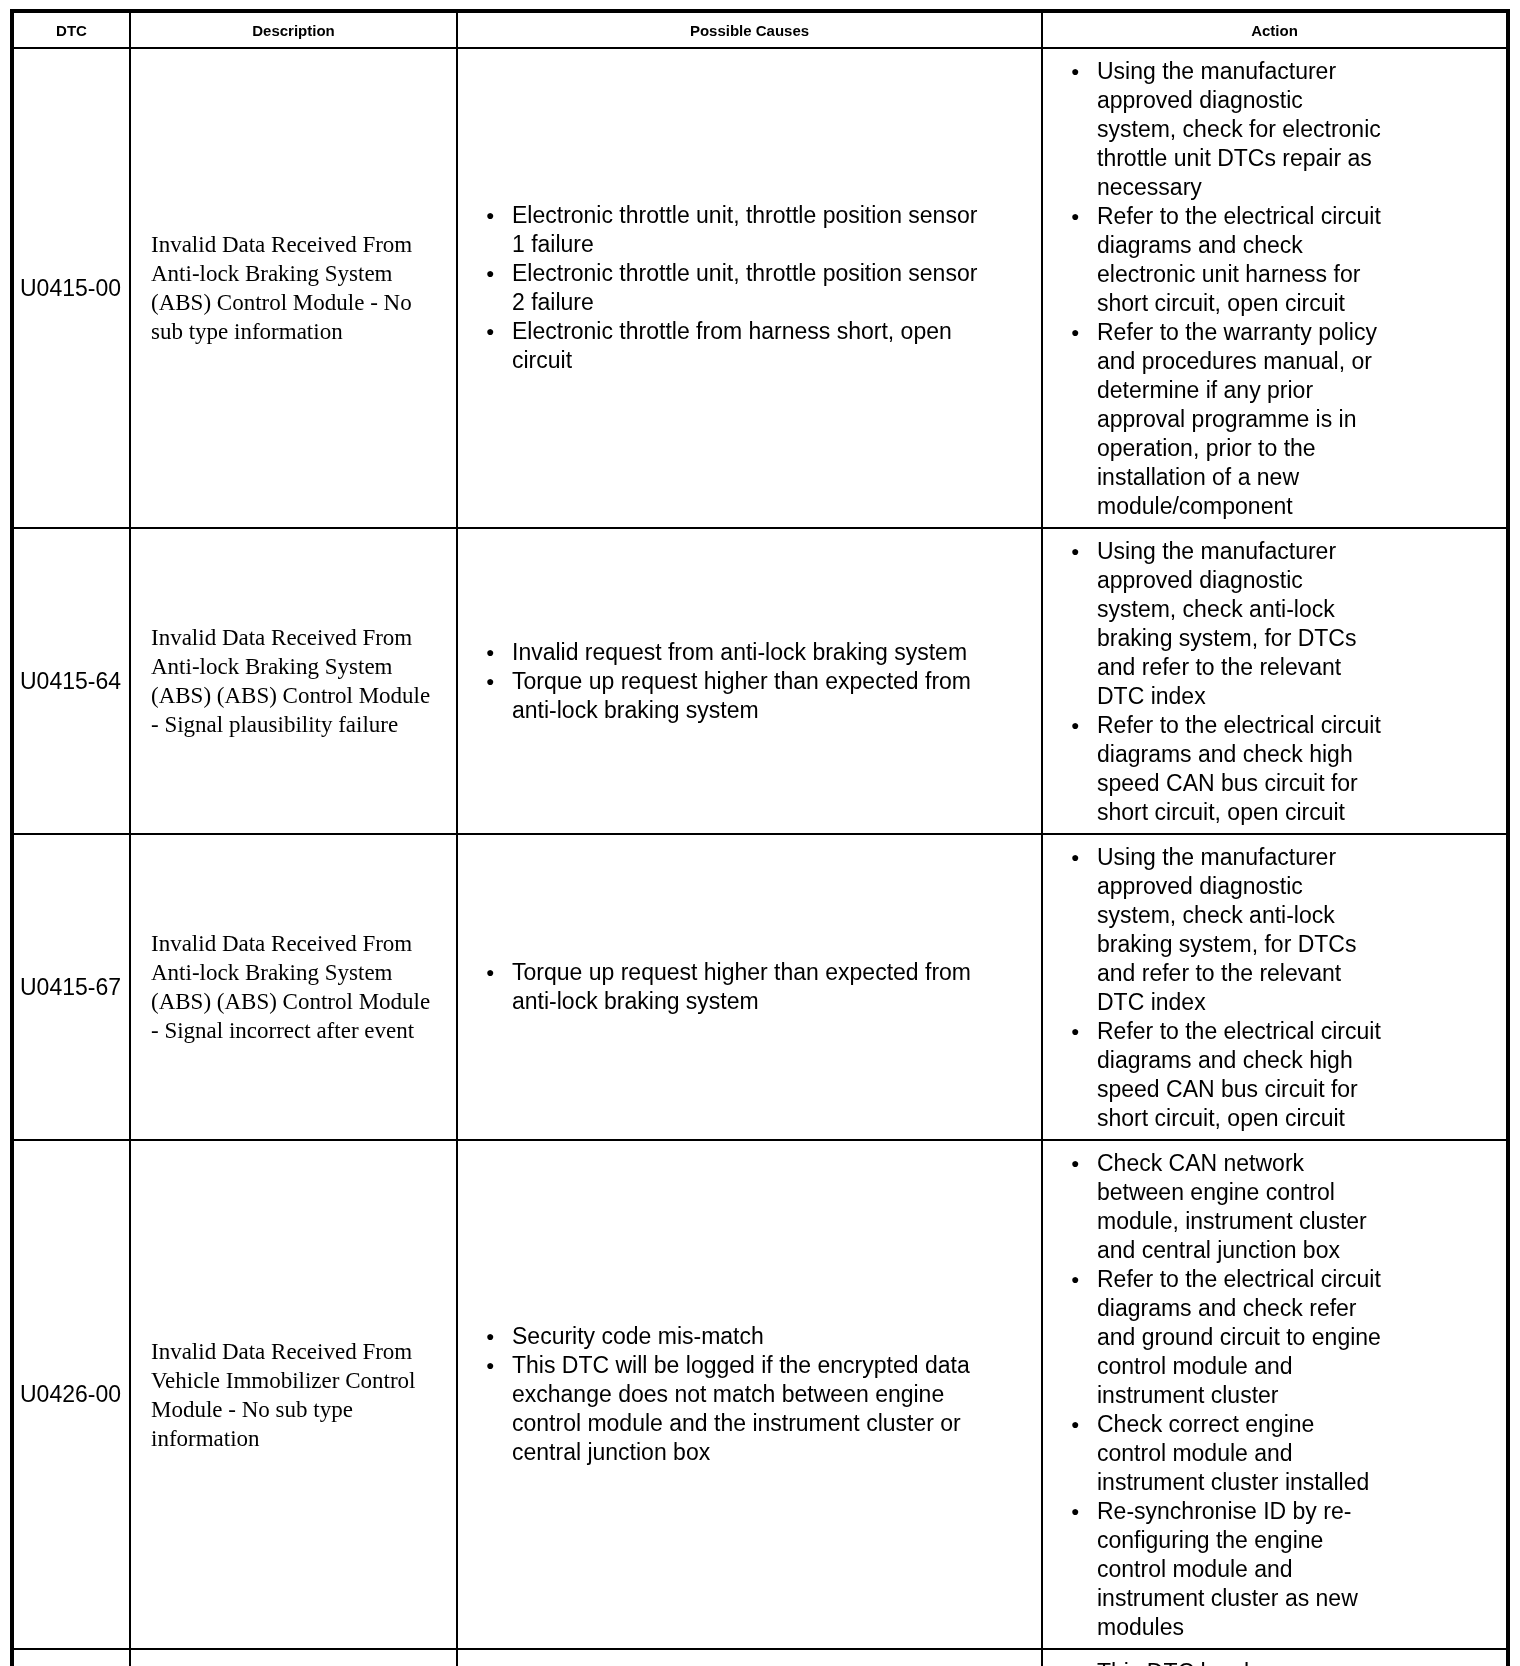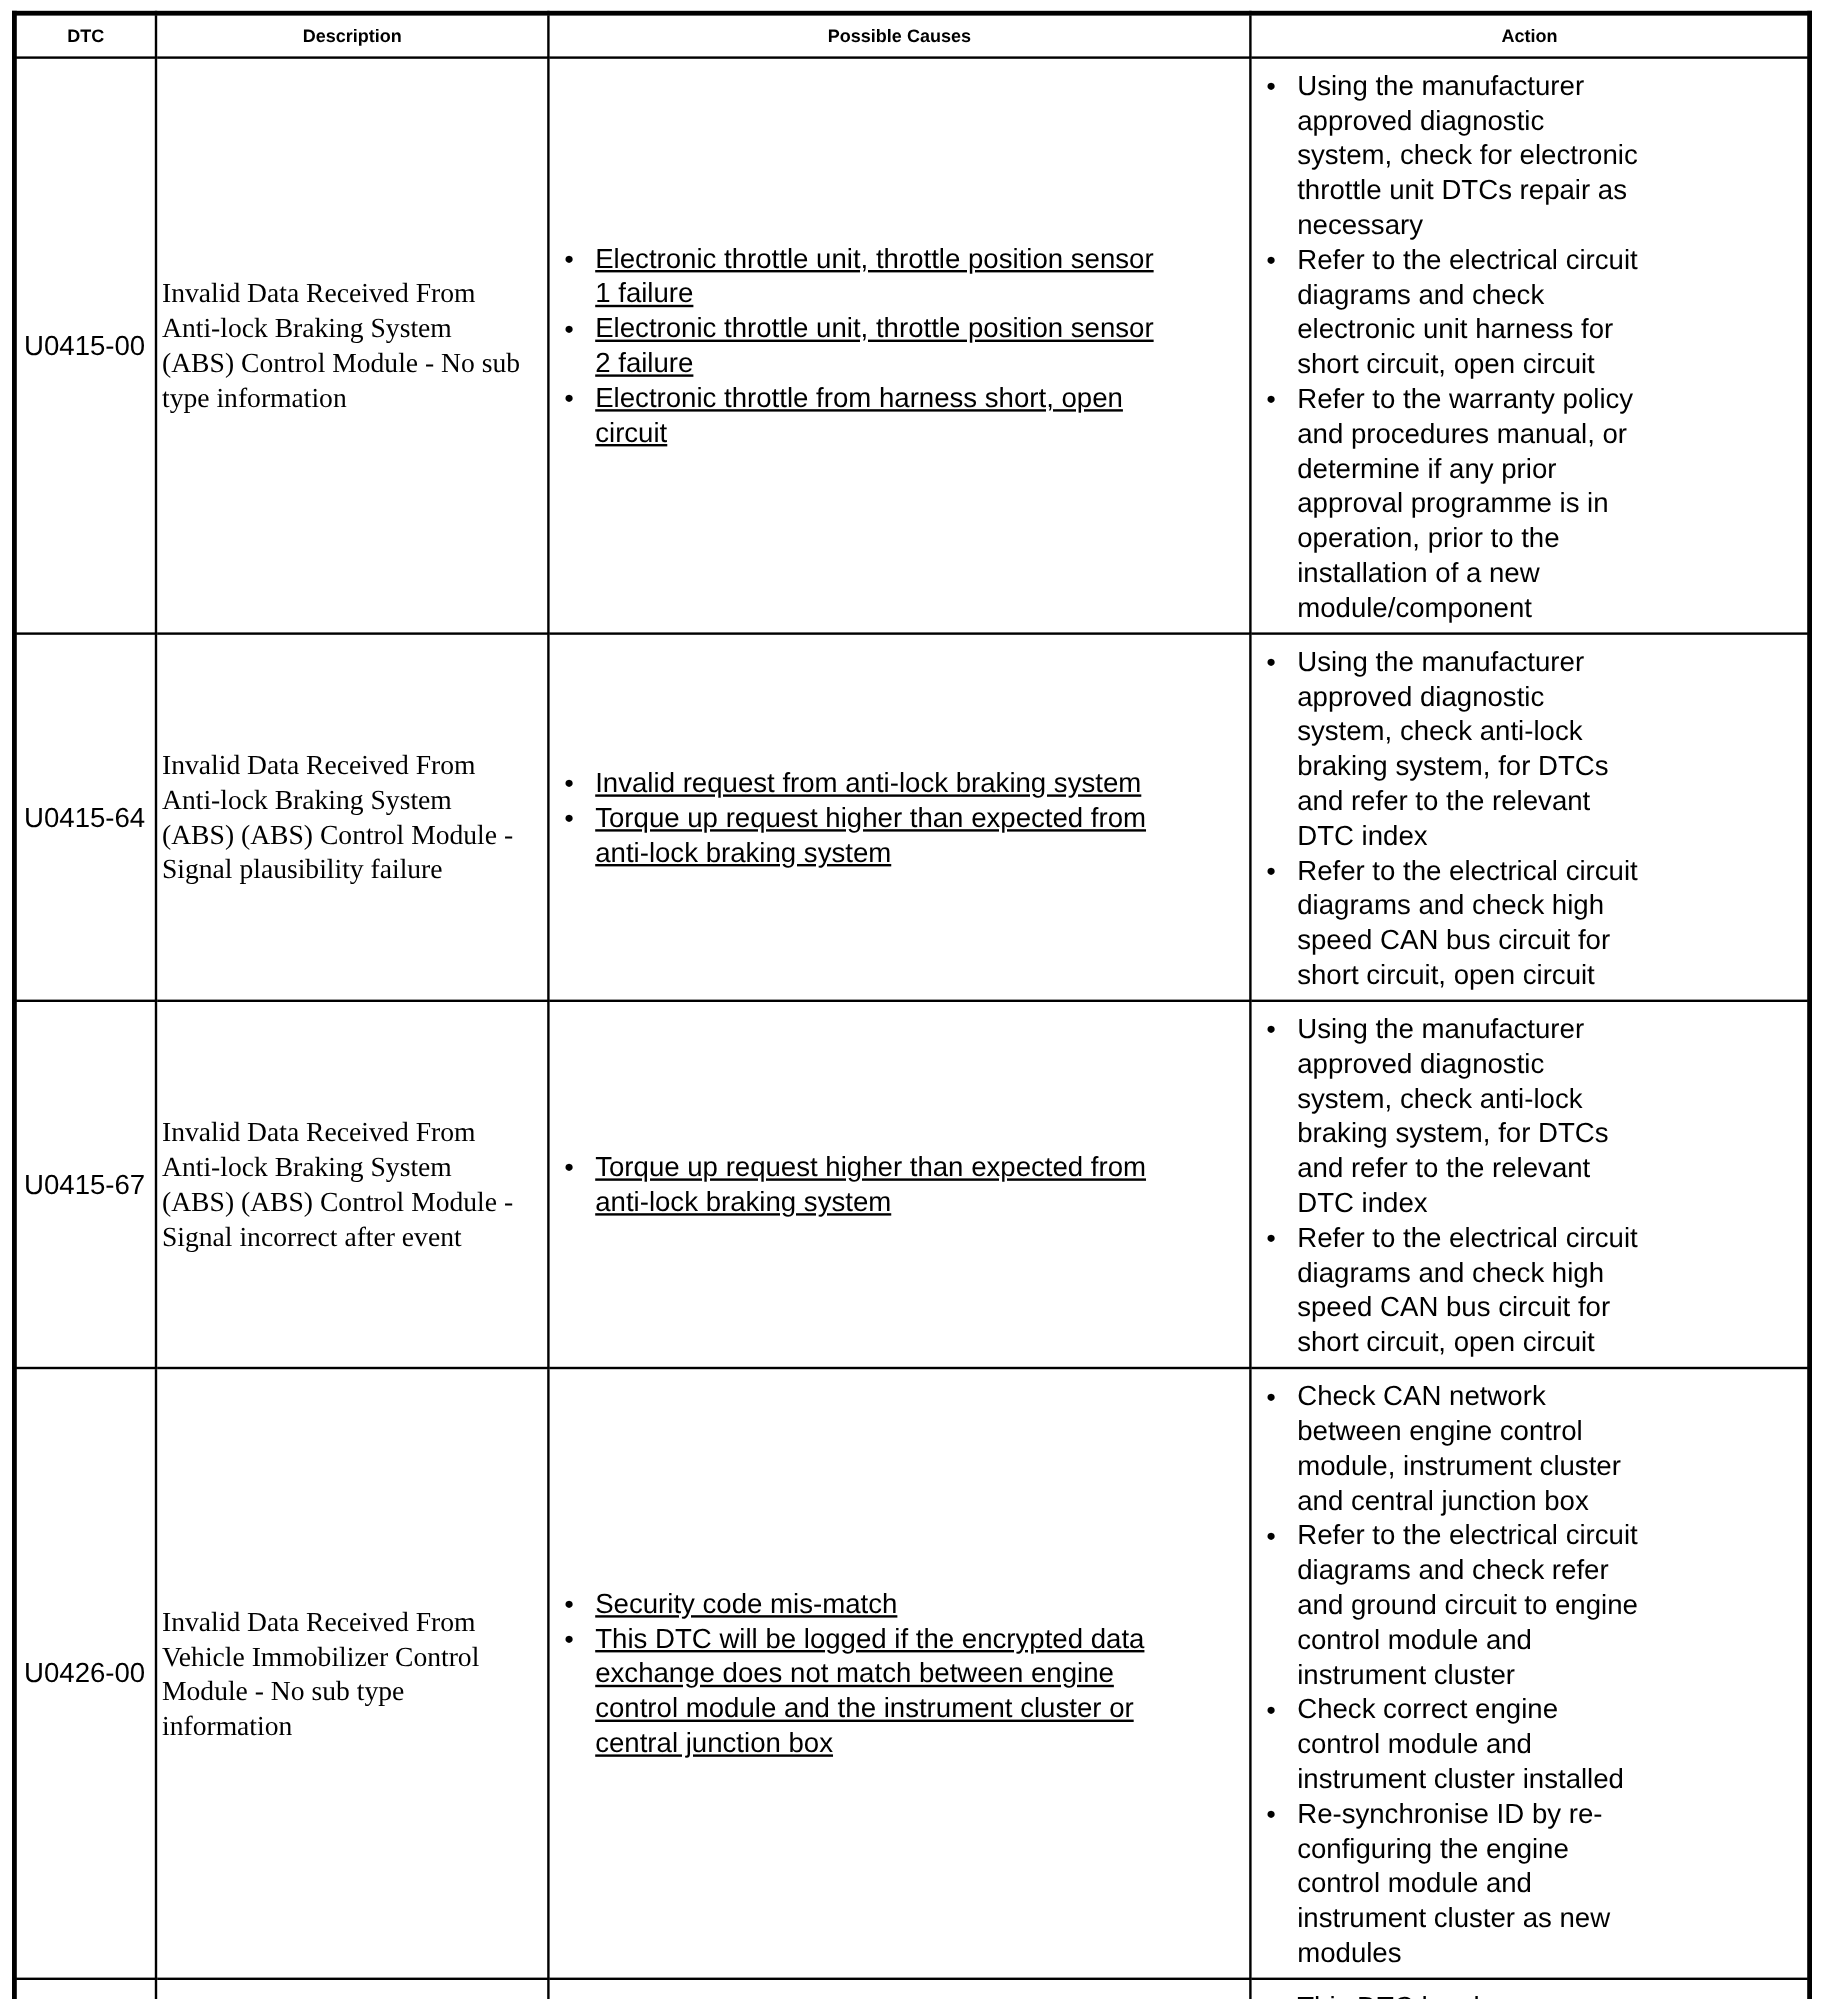--- a/index.html
+++ b/index.html
@@ -28,40 +28,40 @@
     font-size: 15px;
     font-weight: bold;
     text-align: center;
     padding: 4px 3px;
     height: 37px;
   }
   .dtc-table td {
     font-size: 23px;
     line-height: 29px;
     vertical-align: middle;
-    padding: 6px 4px;
+    padding: 6px 20px;
   }
   col.col-dtc    { width: 118px; }
   col.col-desc   { width: 327px; }
   col.col-causes { width: 585px; }
 
   td.dtc-cell { padding: 6px 4px 6px 6px; margin-left: 12px; }
   .desc-text { max-width: 300px; font-family: Liberation Serif, serif; }
 
   ul.bullet-list { list-style: none; margin: 0; padding: 0; }
   ul.bullet-list li { position: relative; padding-left: 34px; }
   ul.bullet-list li::before {
     content: "\25CF";
     position: absolute;
     left: 8px;
     top: 0;
     font-size: 14px;
     line-height: 29px;
   }
-  .causes-list li  { max-width: 515px; text-decoration: underline; }
+  .causes-list li  { max-width: 515px; }
   .actions-list li { max-width: 324px; }
 
   td.actions-cell { vertical-align: top; padding-top: 8px; }
   tbody tr:last-child td { height: 188px; }
 </style>
 </head>
 <body>
 
 <div class="page">
   <table class="dtc-table">

